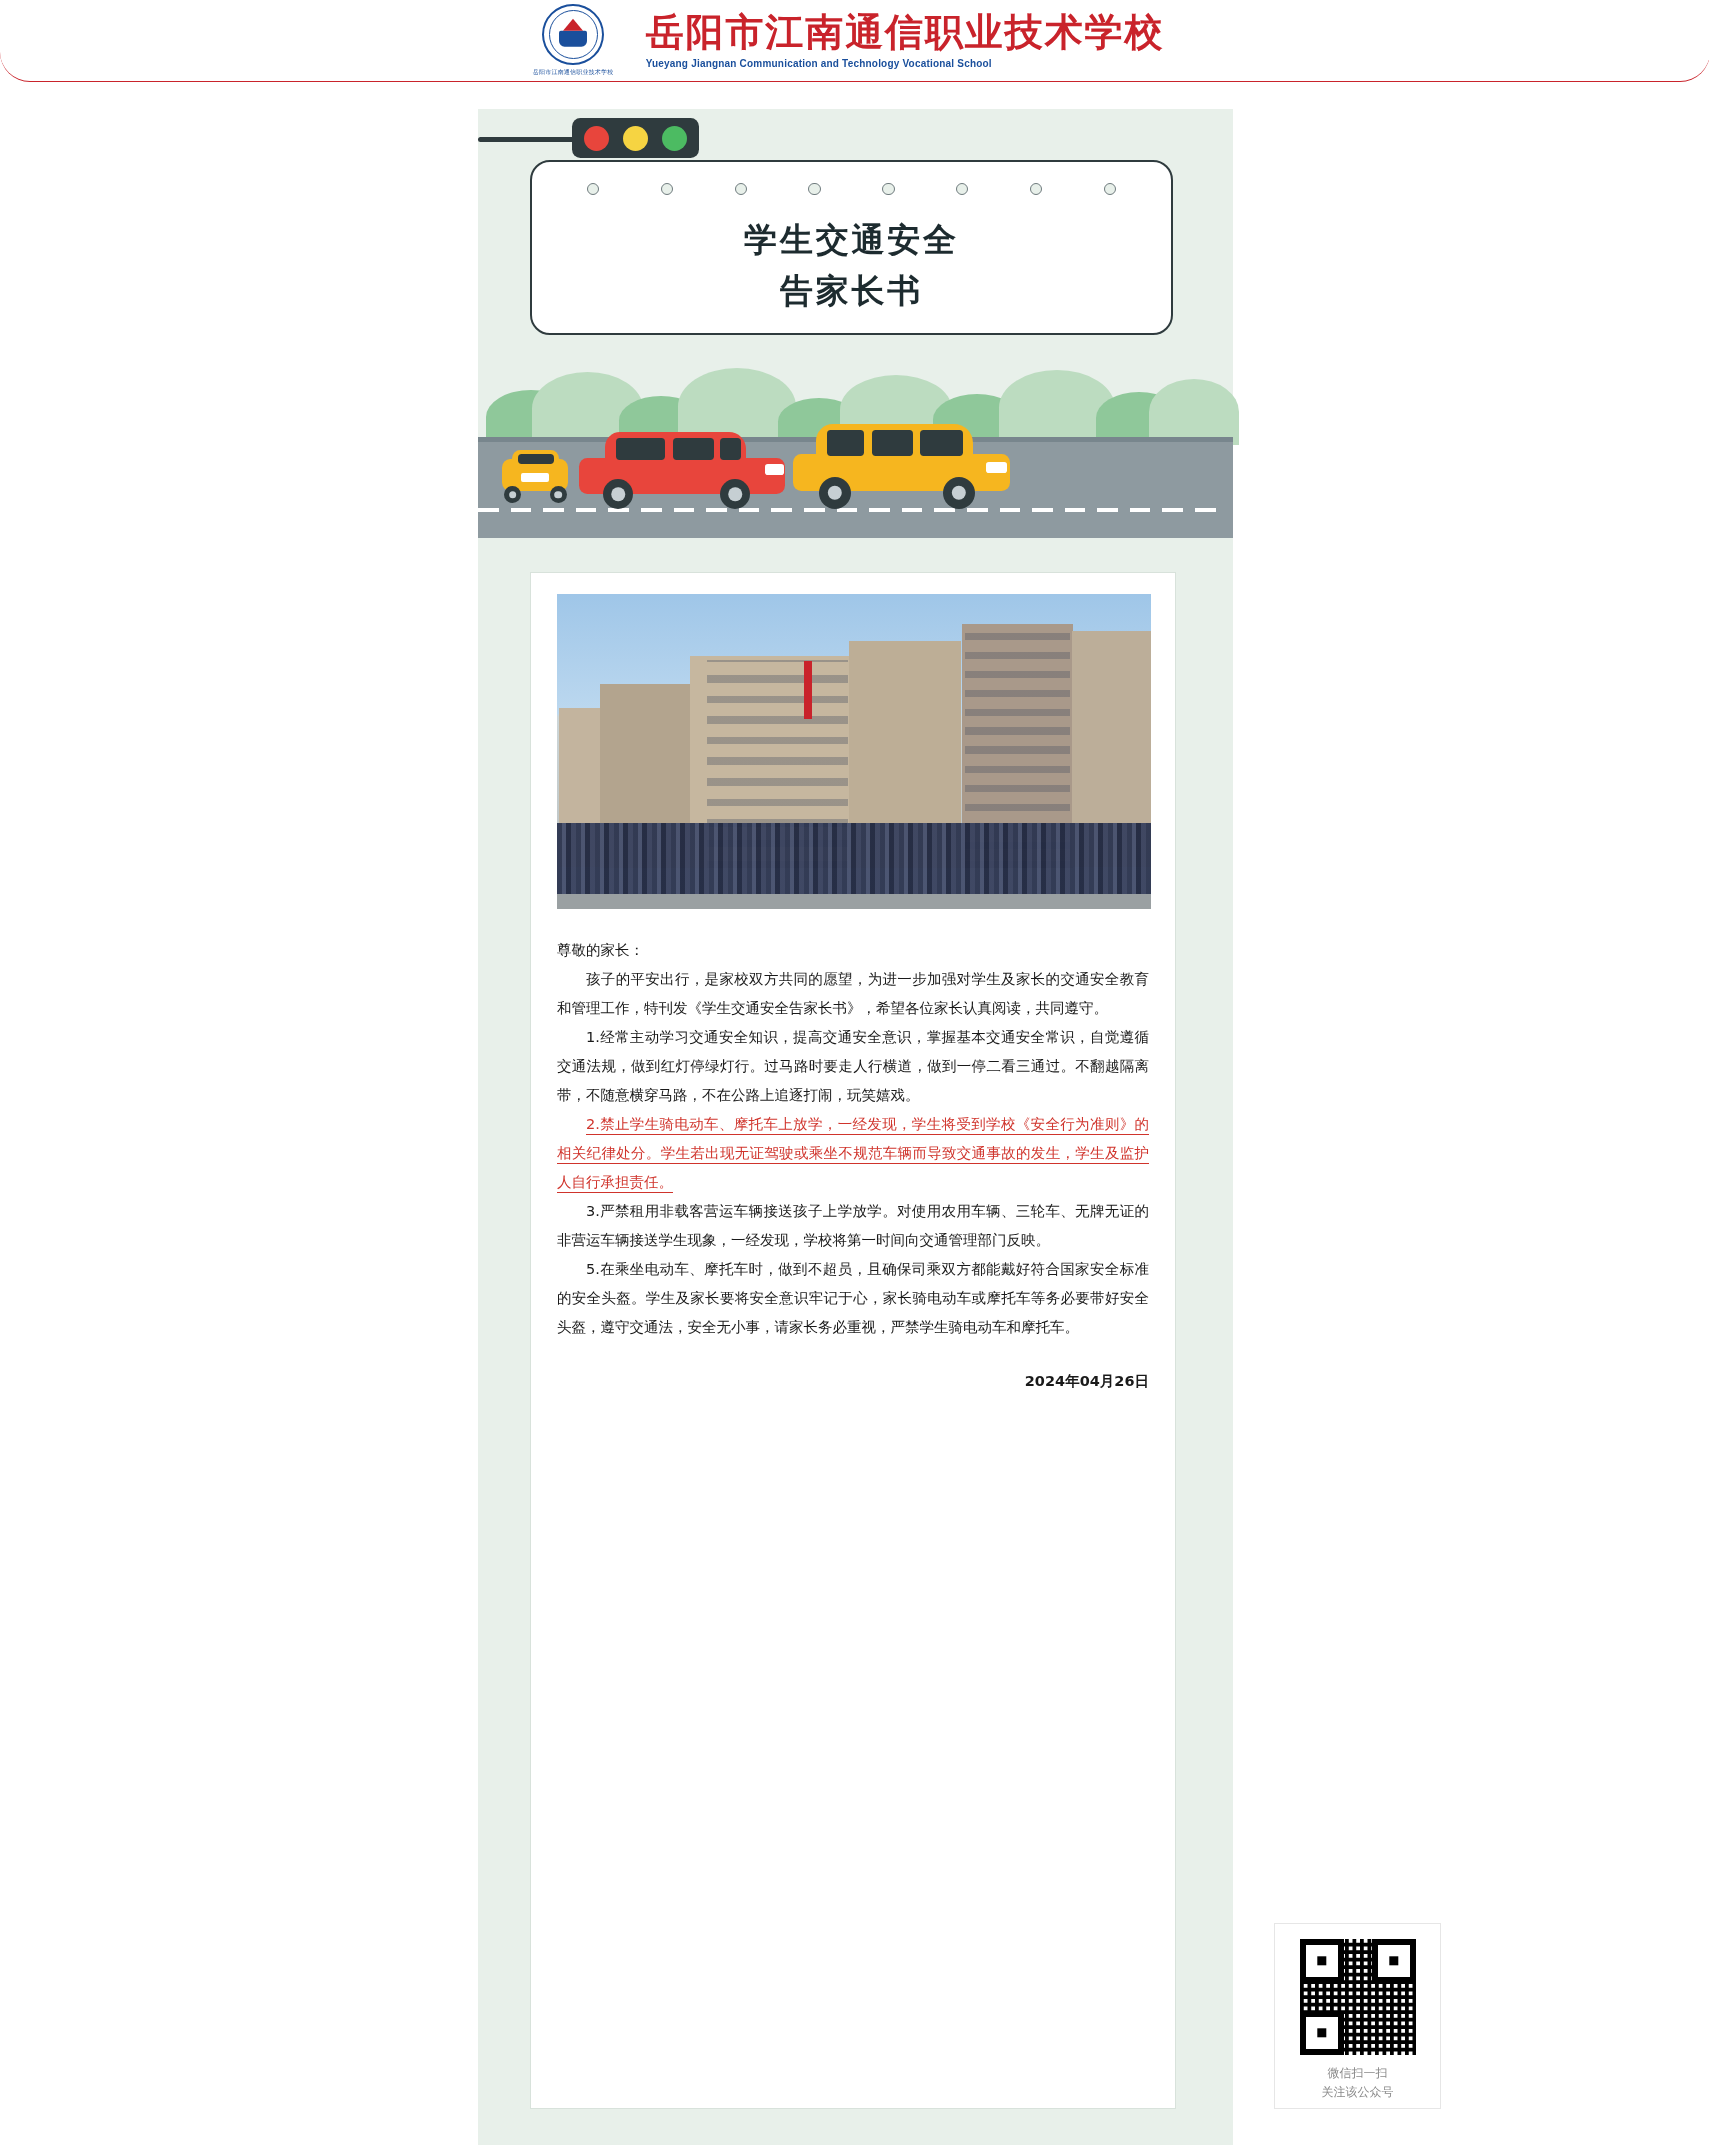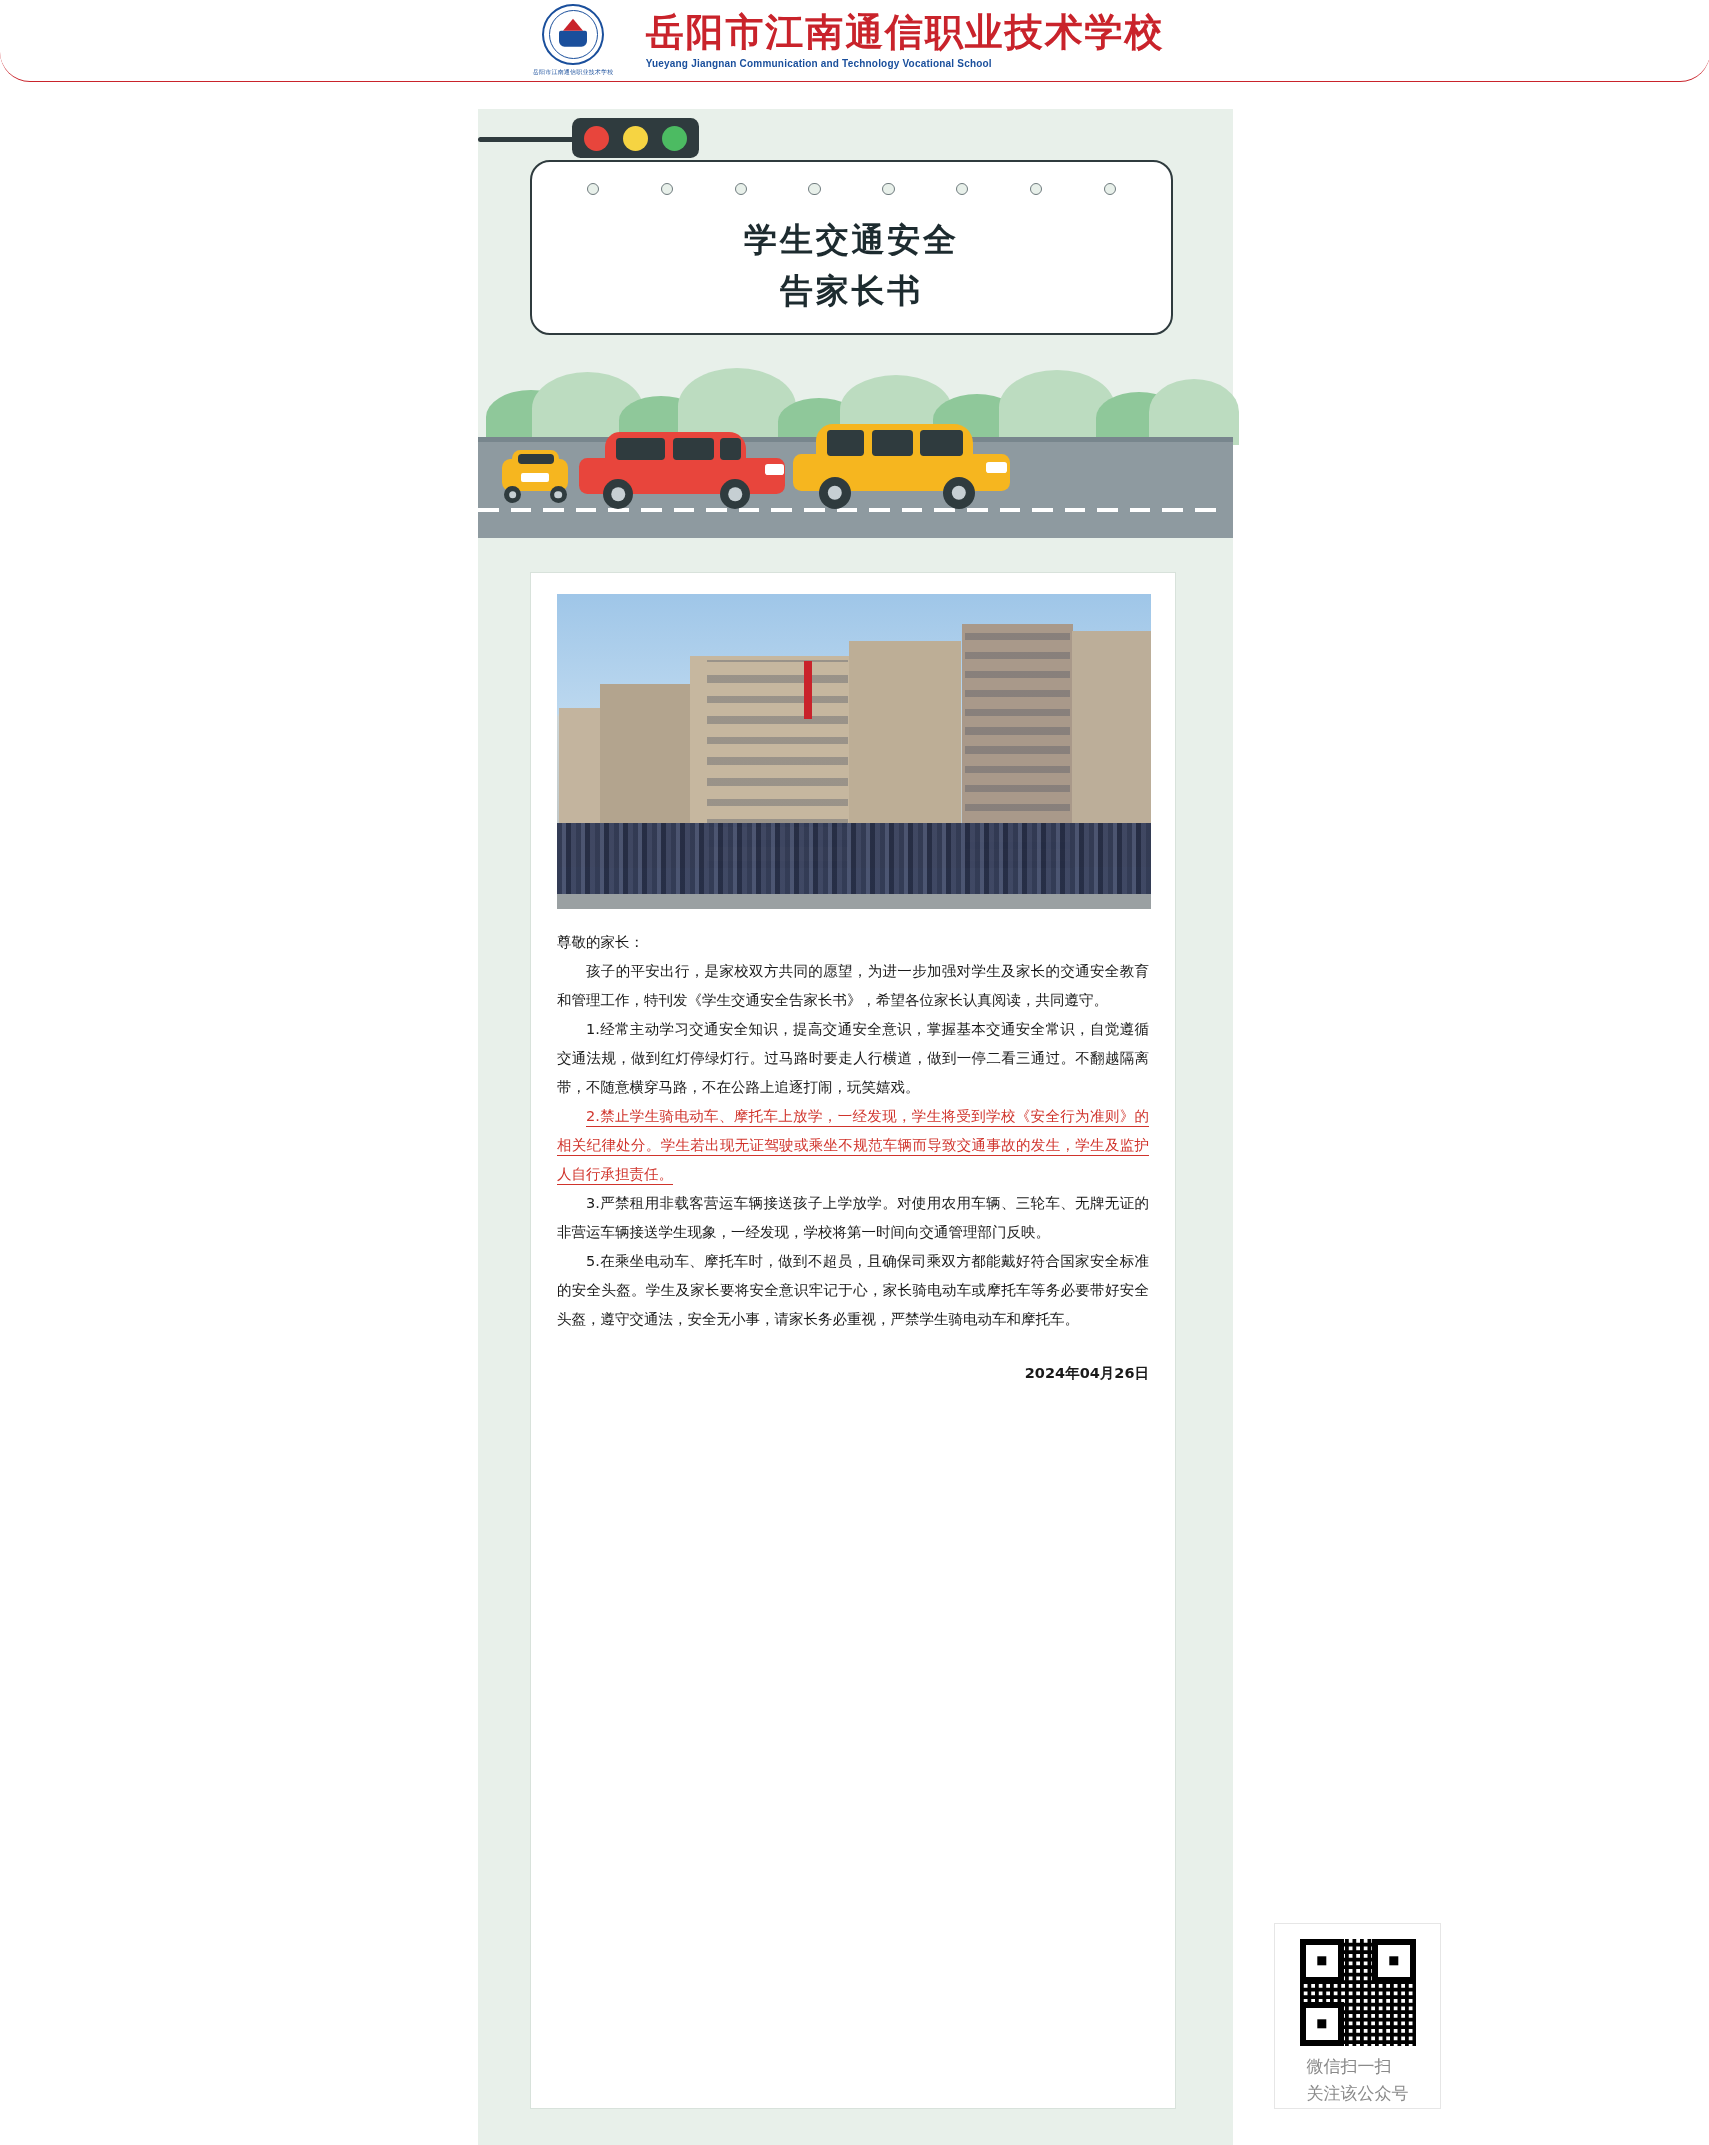--- a/index.html
+++ b/index.html
@@ -290,21 +290,21 @@
   }
 
   .p {
     font-size: 14.5px;
     line-height: 2.0;
     color: #1a1a1a;
     text-align: justify;
     font-family: "DejaVu Sans", sans-serif;
     margin: 0;
   }
-  .p.salutation { margin-top: 19px; }
+  .p.salutation { margin-top: 27px; }
   .p.indent { text-indent: 2em; }
   .p.red {
     color: #d0342c;
     text-decoration: underline;
     text-underline-offset: 4.7px;
   }
   .inline-red { color: #d0342c; }
   .sign {
     margin-top: 24px;
     text-align: right;
@@ -353,24 +353,25 @@
     left: 50%; top: 50%;
     transform: translate(-50%,-50%);
     width: 9.4px; height: 9.4px;
     background: #000;
   }
   .qr-eye.tl { left: 0; top: 0; }
   .qr-eye.tr { right: 0; top: 0; }
   .qr-eye.bl { left: 0; bottom: 0; }
   .qr-caption {
     margin-top: 9.4px;
-    font-size: 17px;
+    font-size: 12px;
     color: #8a8a8a;
+    text-align: center;
     line-height: 1.55;
-    font-family: Liberation Mono, monospace;
+    font-family: Liberation Serif, serif;
   }
 </style>
 </head>
 <body>
 
 <div id="page">
 
   <div class="header">
     <div class="header-inner">
       <div class="logo-wrap">

